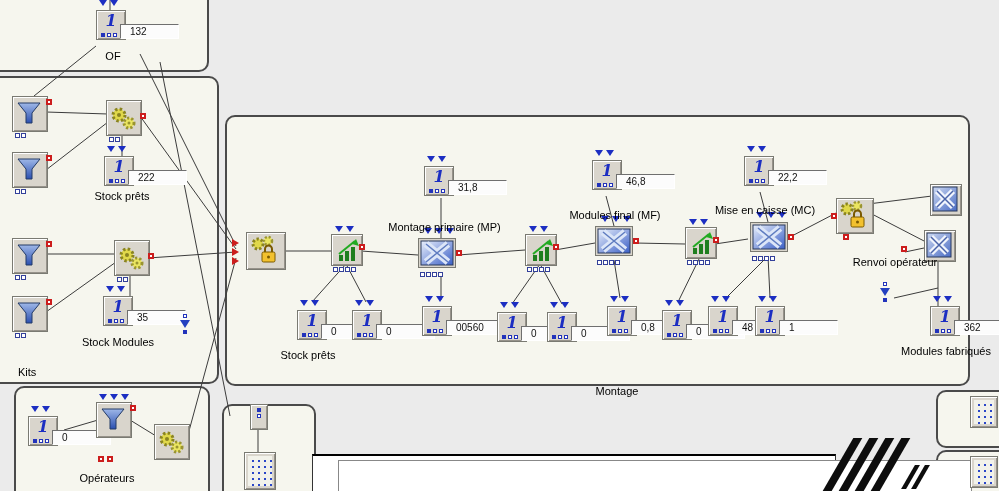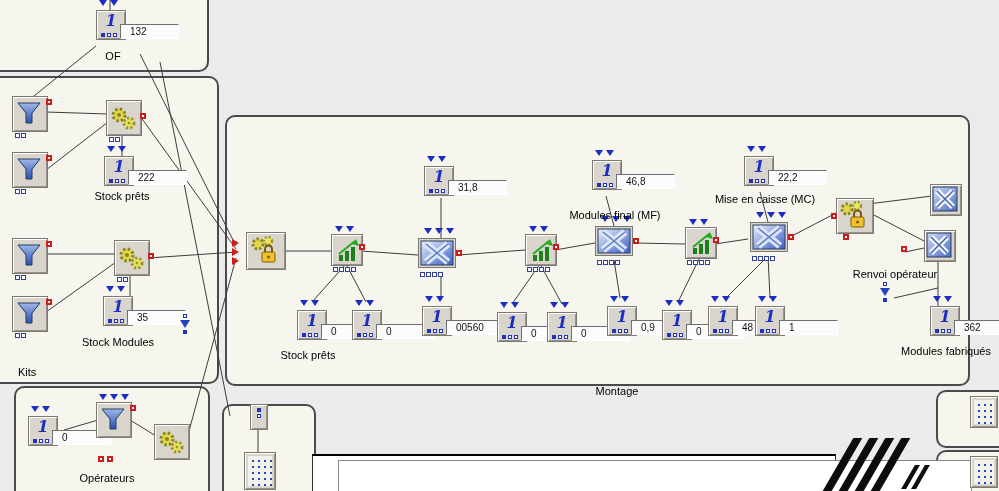--- a/index.html
+++ b/index.html
@@ -319,21 +319,21 @@
         <i class="tri"></i>
       </div>
     <div class="cicon bev">
       <span class="cone">1</span>
       <div class="cpips">
           <i class="pip f"></i>
           <i class="pip"></i>
           <i class="pip"></i>
         </div>
     </div>
-    <div class="cfield">0,9</div>
+    <div class="cfield">0,8</div>
   </div>
 
   
   <div class="counter" style="left:660px;top:300px">
     <div class="tris">
         <i class="tri"></i>
         <i class="tri"></i>
       </div>
     <div class="cicon bev">
       <span class="cone">1</span>
@@ -721,18 +721,19 @@
   </div>
 
   
   <div class="lbl" style="left:88px;top:50px;width:50px">OF</div>
   <div class="lbl" style="left:70px;top:190px;width:104px">Stock prêts</div>
   <div class="lbl" style="left:66px;top:336px;width:104px">Stock Modules</div>
   <div class="lbl" style="left:18px;top:366px;width:60px;text-align:left">Kits</div>
   <div class="lbl" style="left:47px;top:472px;width:120px">Opérateurs</div>
   <div class="lbl" style="left:565px;top:385px;width:104px">Montage</div>
   <div class="lbl" style="left:258px;top:349px;width:100px">Stock prêts</div>
+  <div class="lbl" style="left:362px;top:221px;width:165px">Montage primaire (MP)</div>
   <div class="lbl" style="left:545px;top:209px;width:140px">Modules final (MF)</div>
-  <div class="lbl" style="left:690px;top:193px;width:150px">Mise en caisse (MC)</div>
-  <div class="lbl" style="left:825px;top:268px;width:140px">Renvoi opérateur</div>
+  <div class="lbl" style="left:690px;top:204px;width:150px">Mise en caisse (MC)</div>
+  <div class="lbl" style="left:825px;top:256px;width:140px">Renvoi opérateur</div>
   <div class="lbl" style="left:876px;top:345px;width:140px">Modules fabriqués</div>
 
 </div>
 
 </body></html>

